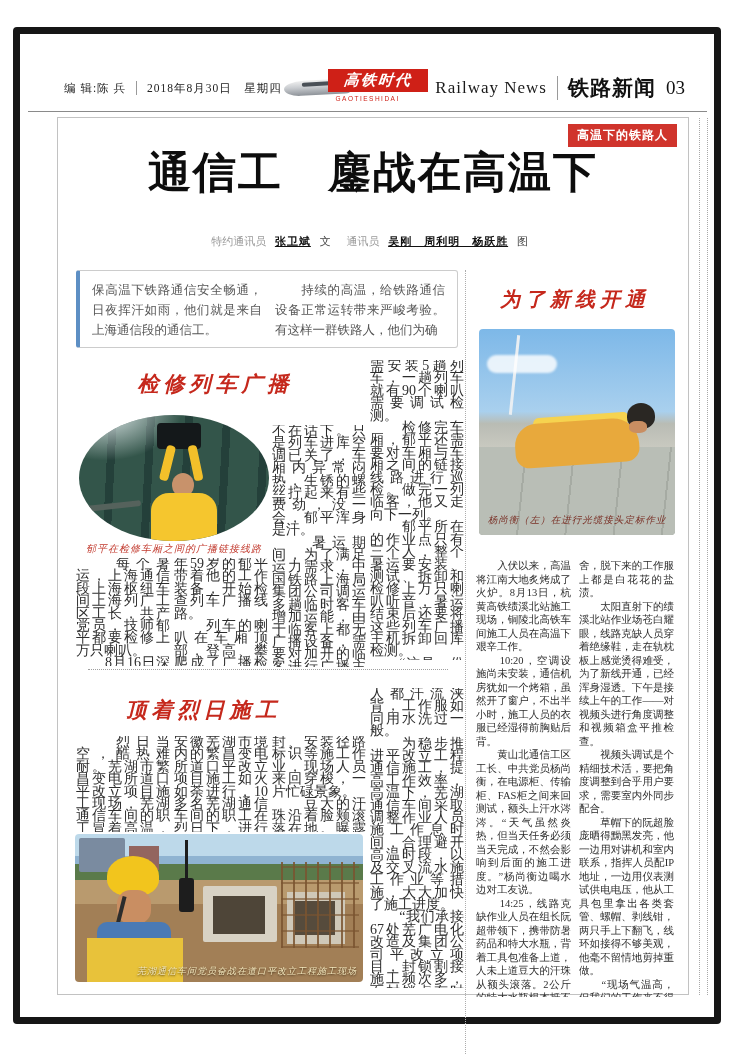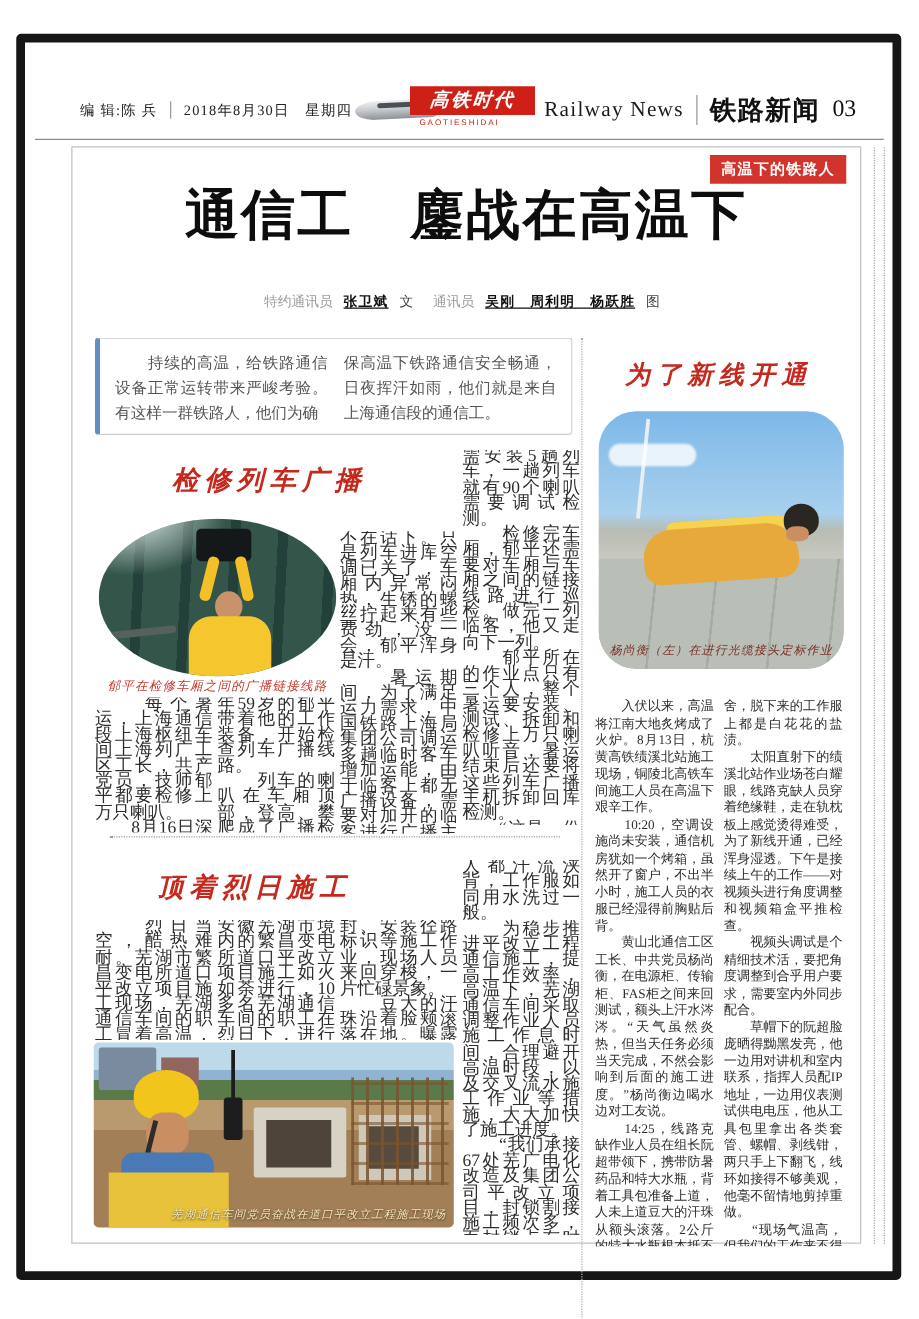--- a/index.html
+++ b/index.html
@@ -94,21 +94,21 @@
   .photo1 .glow { position:absolute; left:-10px; top:-20px; width:120px; height:70px;
     background:radial-gradient(ellipse at 30% 20%, rgba(240,248,250,.95), rgba(240,248,250,0) 65%); }
   .photo1 .gear { position:absolute; left:78px; top:8px; width:44px; height:26px; background:#14181a; border-radius:4px; }
   .photo1 .arm1 { position:absolute; left:84px; top:30px; width:9px; height:36px; background:#f3c02a; transform:rotate(14deg); border-radius:4px; }
   .photo1 .arm2 { position:absolute; left:112px; top:30px; width:9px; height:36px; background:#f3c02a; transform:rotate(-12deg); border-radius:4px; }
   .photo1 .head { position:absolute; left:93px; top:58px; width:22px; height:24px; background:#c8926b; border-radius:50%; }
   .photo1 .body { position:absolute; left:72px; top:78px; width:66px; height:50px; background:#f5c62e; border-radius:18px 18px 0 0; }
   .photo1 .rail { position:absolute; left:6px; top:88px; width:56px; height:6px; background:#55625c; border-radius:3px; transform:rotate(-6deg); }
 
   
-  .photo2 { left:421px; top:211px; width:196px; height:206px; border-radius:30px;
+  .photo2 { left:421px; top:211px; width:196px; height:206px; border-radius:4px;
     background:linear-gradient(180deg,#7db8e8 0%, #a9d0ee 40%, #b9bcb4 46%, #cfcec5 62%, #9aa09a 100%); }
   .photo2 .pole { position:absolute; left:34px; top:6px; width:3px; height:80px; background:#e9eef2; transform:rotate(6deg); }
   .photo2 .cloud { position:absolute; left:8px; top:26px; width:70px; height:18px; background:rgba(255,255,255,.8); border-radius:10px; filter:blur(1px); }
   .photo2 .slab { position:absolute; left:0; top:118px; width:100%; height:88px;
     background:repeating-linear-gradient(96deg,#b9beb6 0 46px,#a6aba3 46px 48px); }
   .photo2 .wrk { position:absolute; left:36px; top:92px; width:124px; height:44px; background:#e8a93c; border-radius:22px 26px 14px 14px; transform:rotate(-4deg); }
   .photo2 .hi  { position:absolute; left:54px; top:86px; width:96px; height:12px; background:#f6d34f; border-radius:8px; transform:rotate(-4deg); }
   .photo2 .hd  { position:absolute; left:148px; top:74px; width:28px; height:26px; background:#2a2723; border-radius:50% 50% 45% 45%; }
   .photo2 .fc  { position:absolute; left:150px; top:92px; width:18px; height:12px; background:#c98e62; border-radius:40%; }
 
@@ -174,22 +174,22 @@
     <div class="byline">
       <span class="lab">特约通讯员</span>
       <span class="nm">张卫斌</span>
       <span class="ft">文</span>
       <span class="lab">通讯员</span>
       <span class="nm">吴刚　周利明　杨跃胜</span>
       <span class="ft">图</span>
     </div>
 
     <div class="intro">
+      <div>保高温下铁路通信安全畅通，日夜挥汗如雨，他们就是来自上海通信段的通信工。</div>
       <div>　　持续的高温，给铁路通信设备正常运转带来严峻考验。有这样一群铁路人，他们为确</div>
-      <div>保高温下铁路通信安全畅通，日夜挥汗如雨，他们就是来自上海通信段的通信工。</div>
     </div>
 
     <div class="vdiv-main"></div>
 
     <div class="sec-head" style="left:40px; top:252px; width:235px;">检修列车广播</div>
 
     <div class="photo photo1">
       <div class="glow"></div>
       <div class="gear"></div>
       <div class="arm1"></div>

